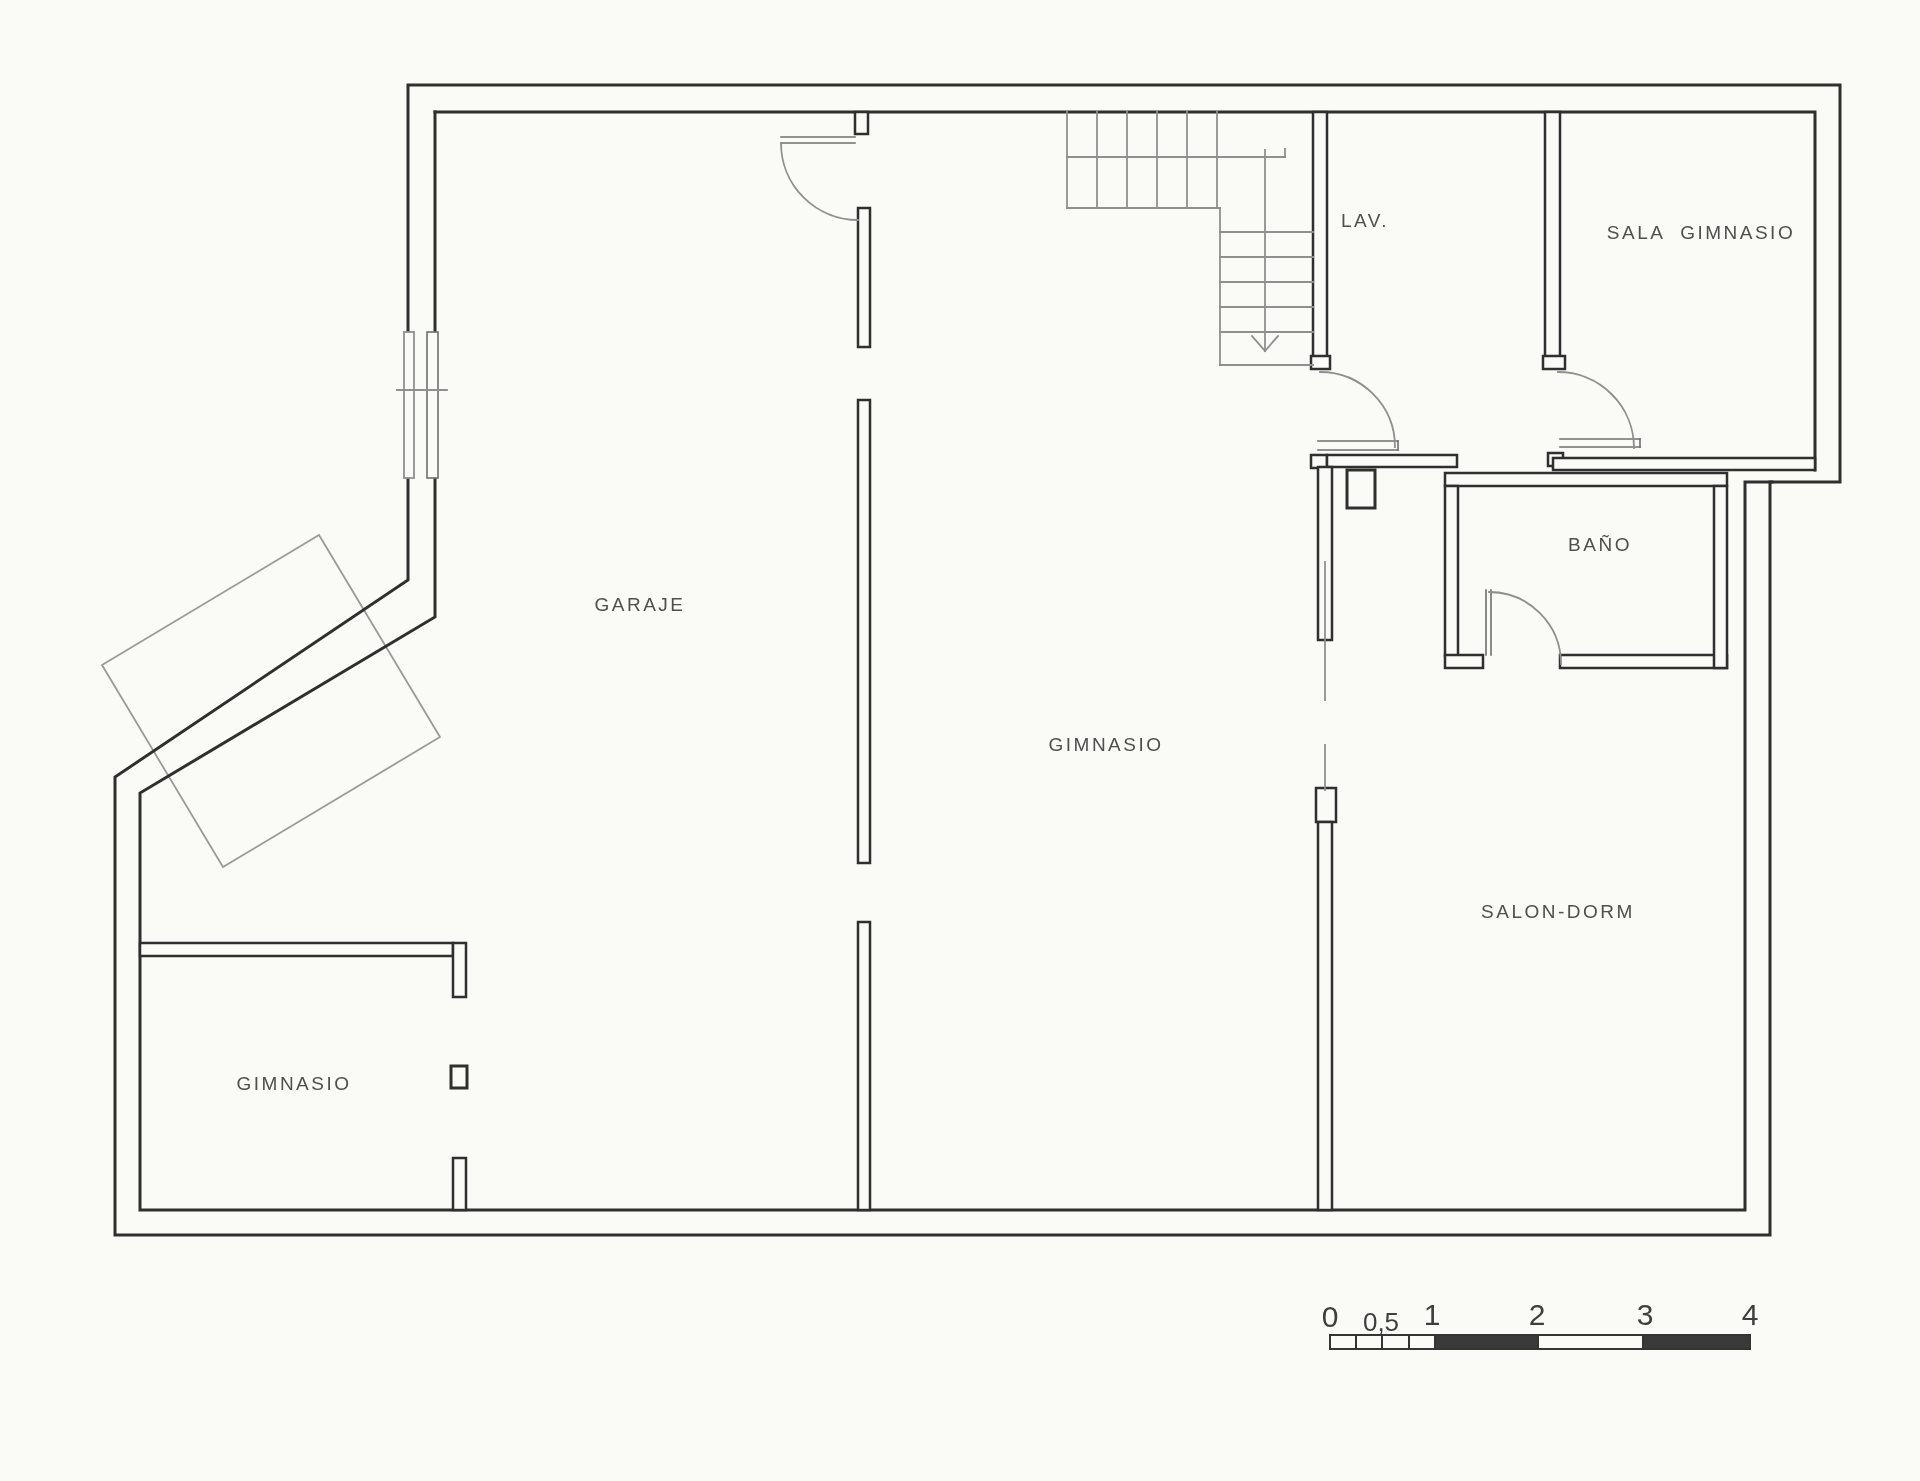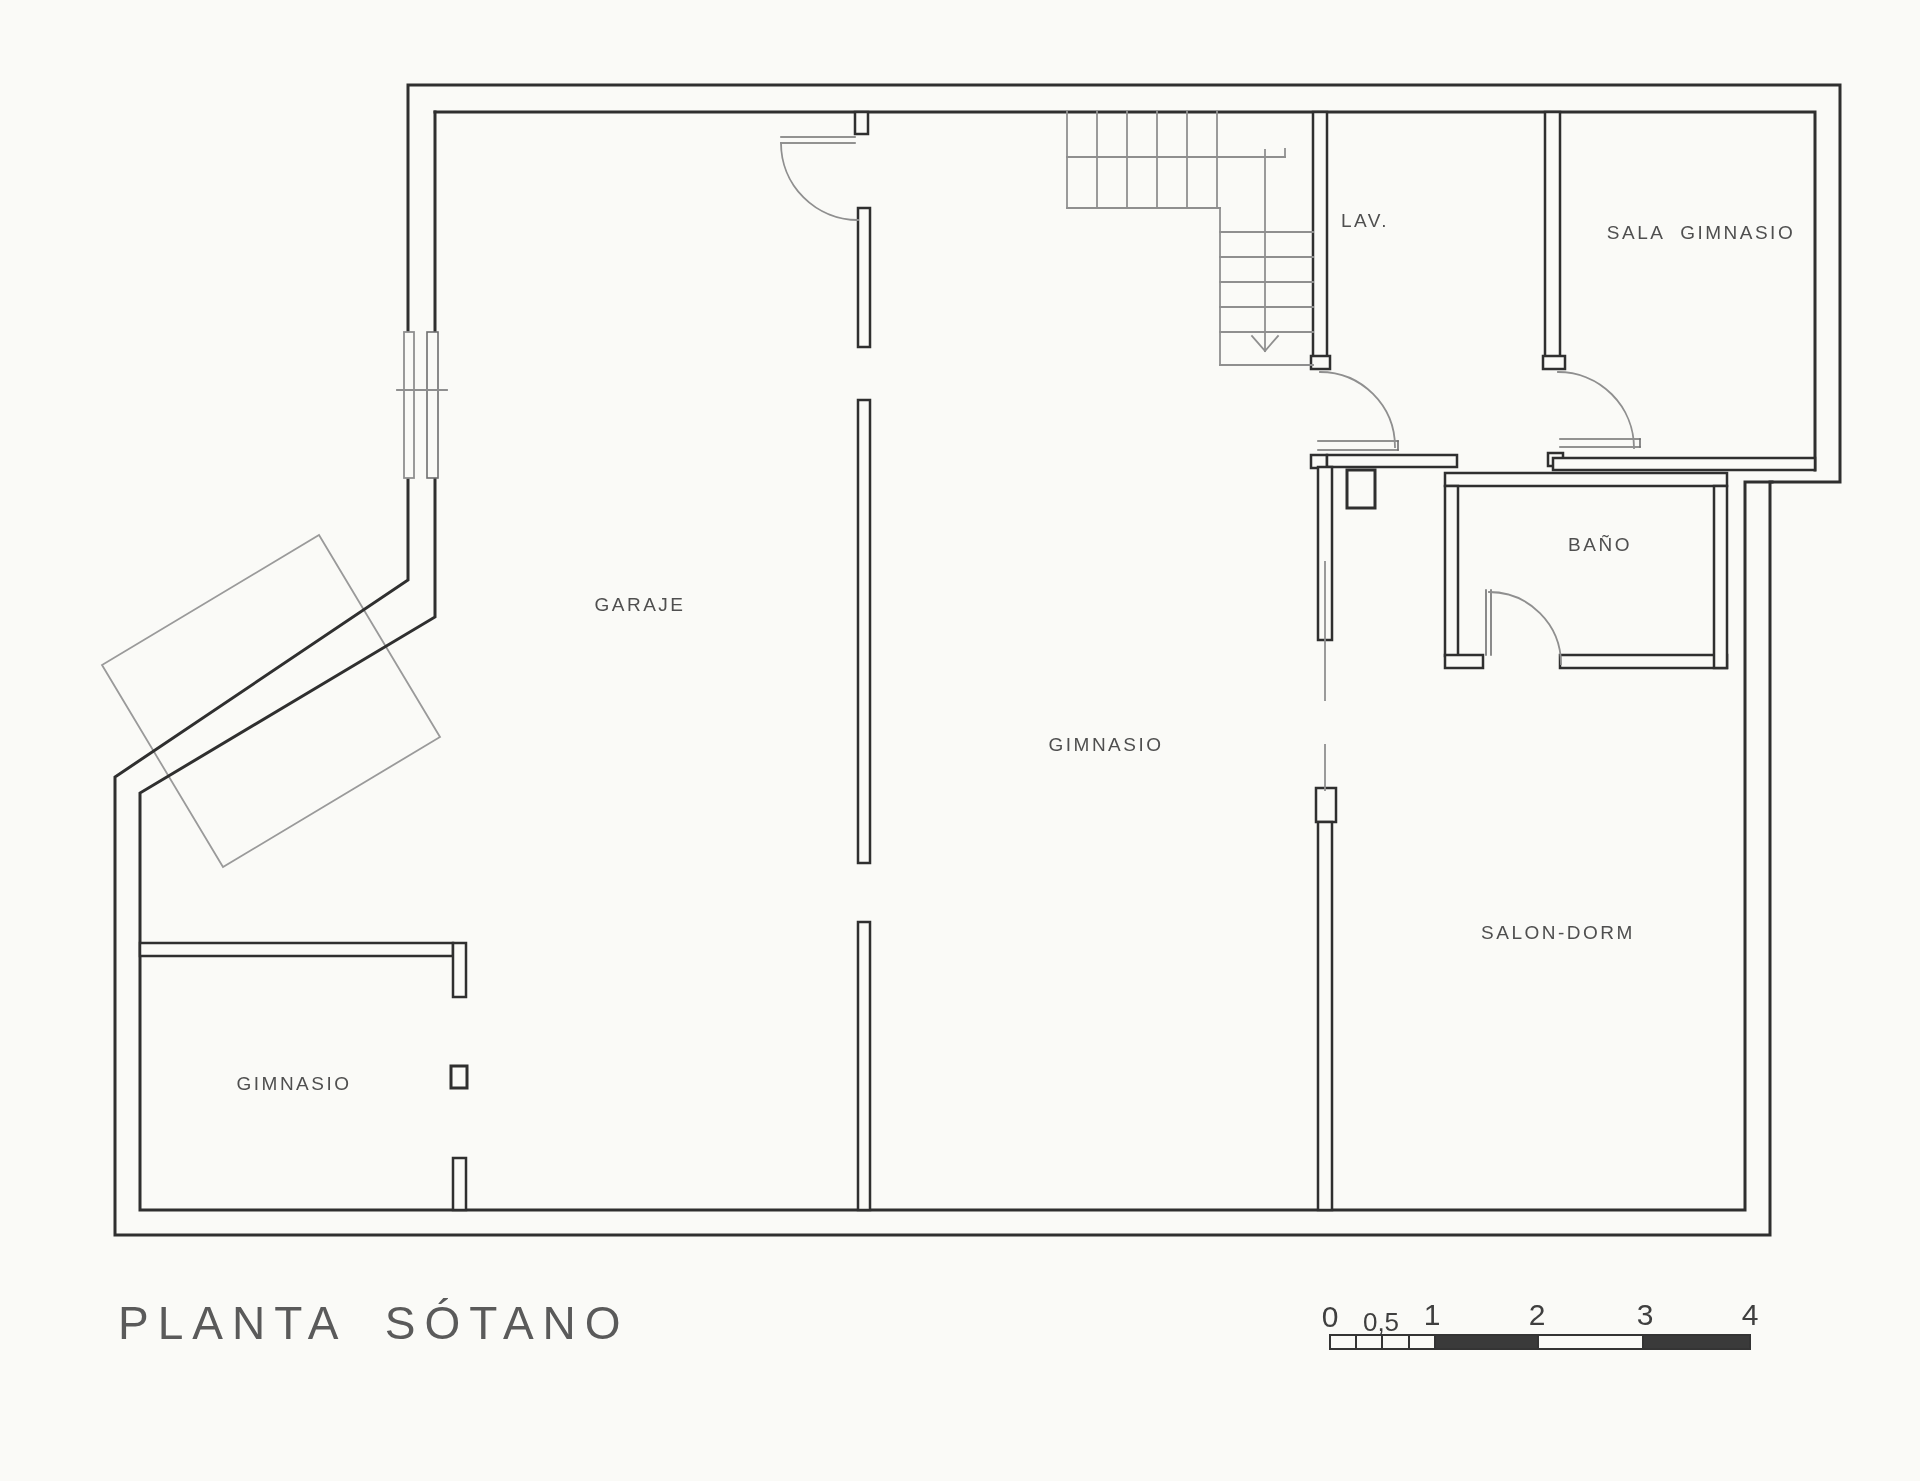--- a/index.html
+++ b/index.html
@@ -160,26 +160,25 @@
       <line x1="1409" y1="1335" x2="1409" y2="1349" stroke="#343434" stroke-width="2"></line>
       <rect class="sbDark" x="1435" y="1335" width="103" height="14"></rect>
       <rect class="sbOutline" x="1538" y="1335" width="105" height="14"></rect>
       <rect class="sbDark" x="1643" y="1335" width="107" height="14"></rect>
     </g>
   </svg>
 
   <div class="lbl" style="left:640px;top:605px">GARAJE</div>
   <div class="lbl" style="left:1106px;top:745px">GIMNASIO</div>
   <div class="lbl" style="left:294px;top:1084px">GIMNASIO</div>
-  <div class="lbl" style="left:1558px;top:933px">SALON-DORM</div>
+  <div class="lbl" style="left:1558px;top:912px">SALON-DORM</div>
   <div class="lbl" style="left:1600px;top:545px">BAÑO</div>
   <div class="lbl" style="left:1365px;top:221px">LAV.</div>
   <div class="lbl" style="left:1701px;top:233px">SALA GIMNASIO</div>
 
-  <div class="title">PLANTA SÓTANO</div>
 
   <div class="scale-numbers">
     <span class="num" style="left:1330px;top:1300px">0</span>
     <span class="num numSmall" style="left:1381px">0,5</span>
     <span class="num" style="left:1432px;top:1298px">1</span>
     <span class="num" style="left:1537px;top:1298px">2</span>
     <span class="num" style="left:1645px;top:1298px">3</span>
     <span class="num" style="left:1750px;top:1298px">4</span>
   </div>
 

